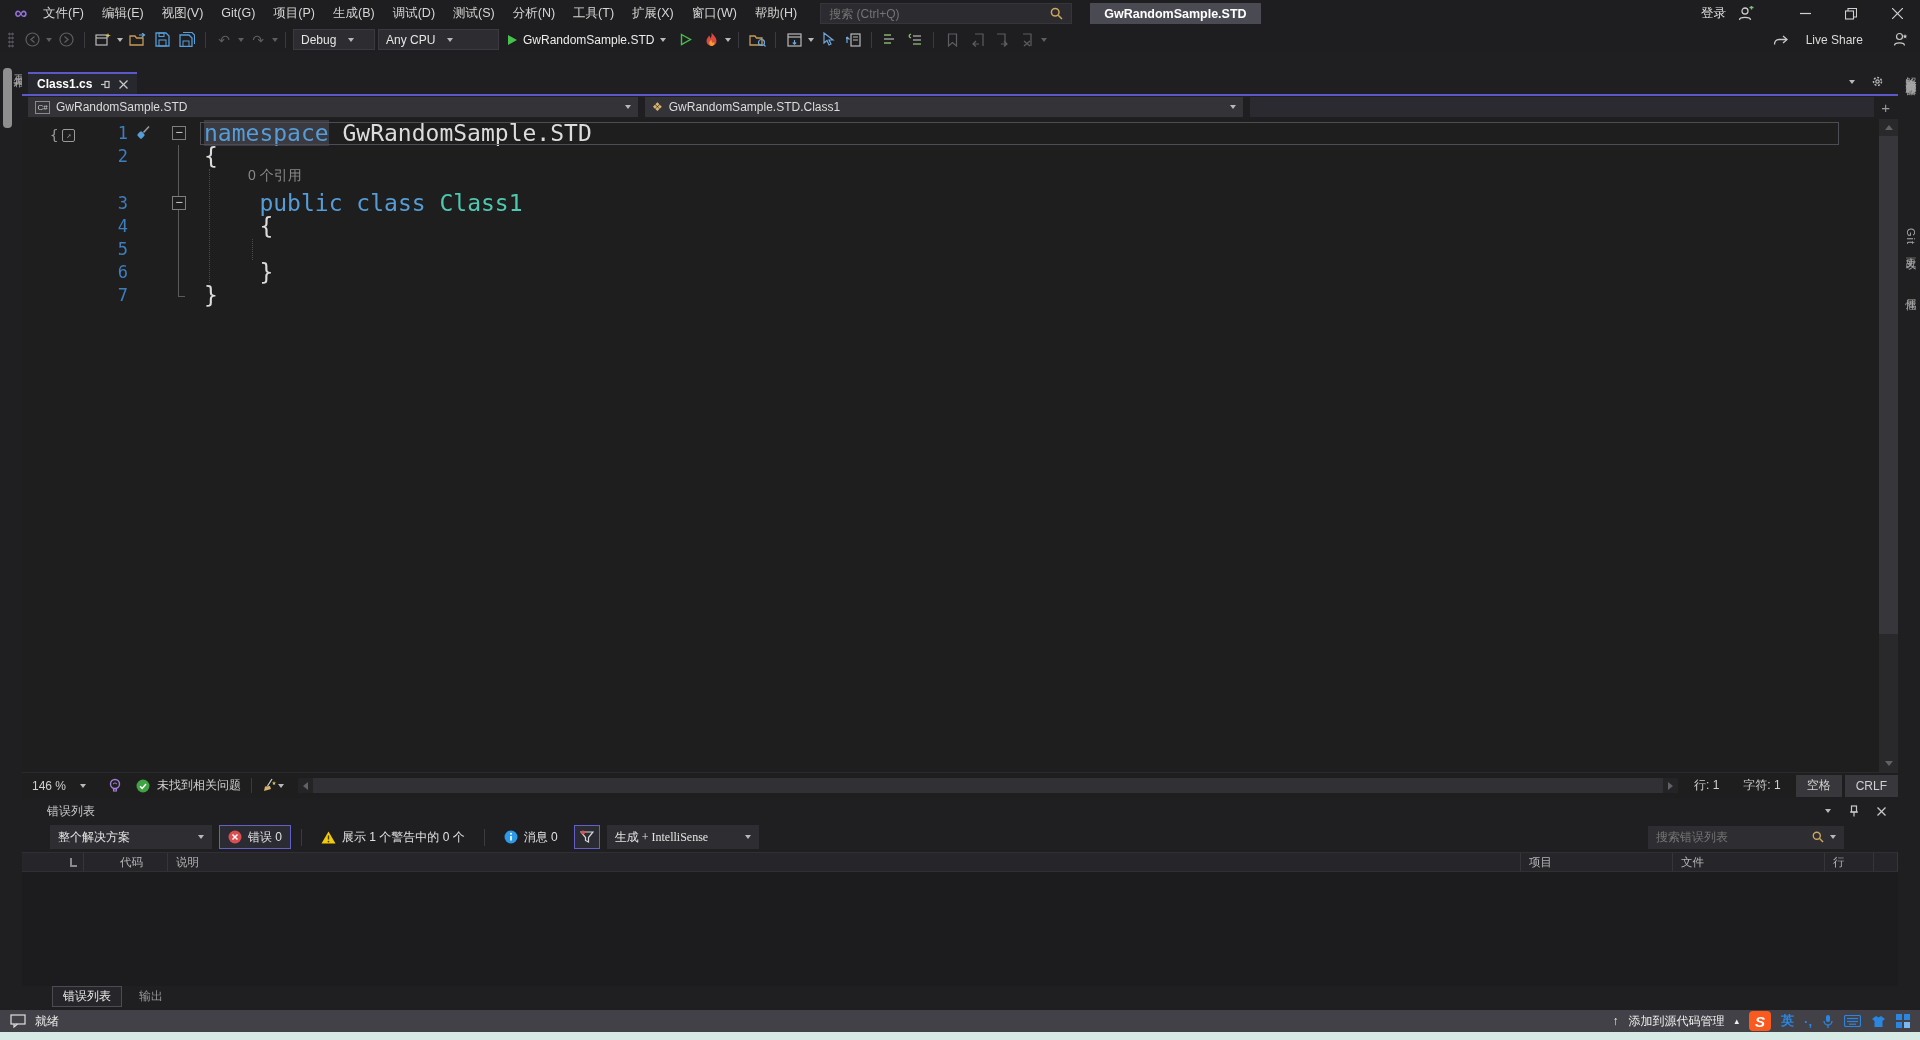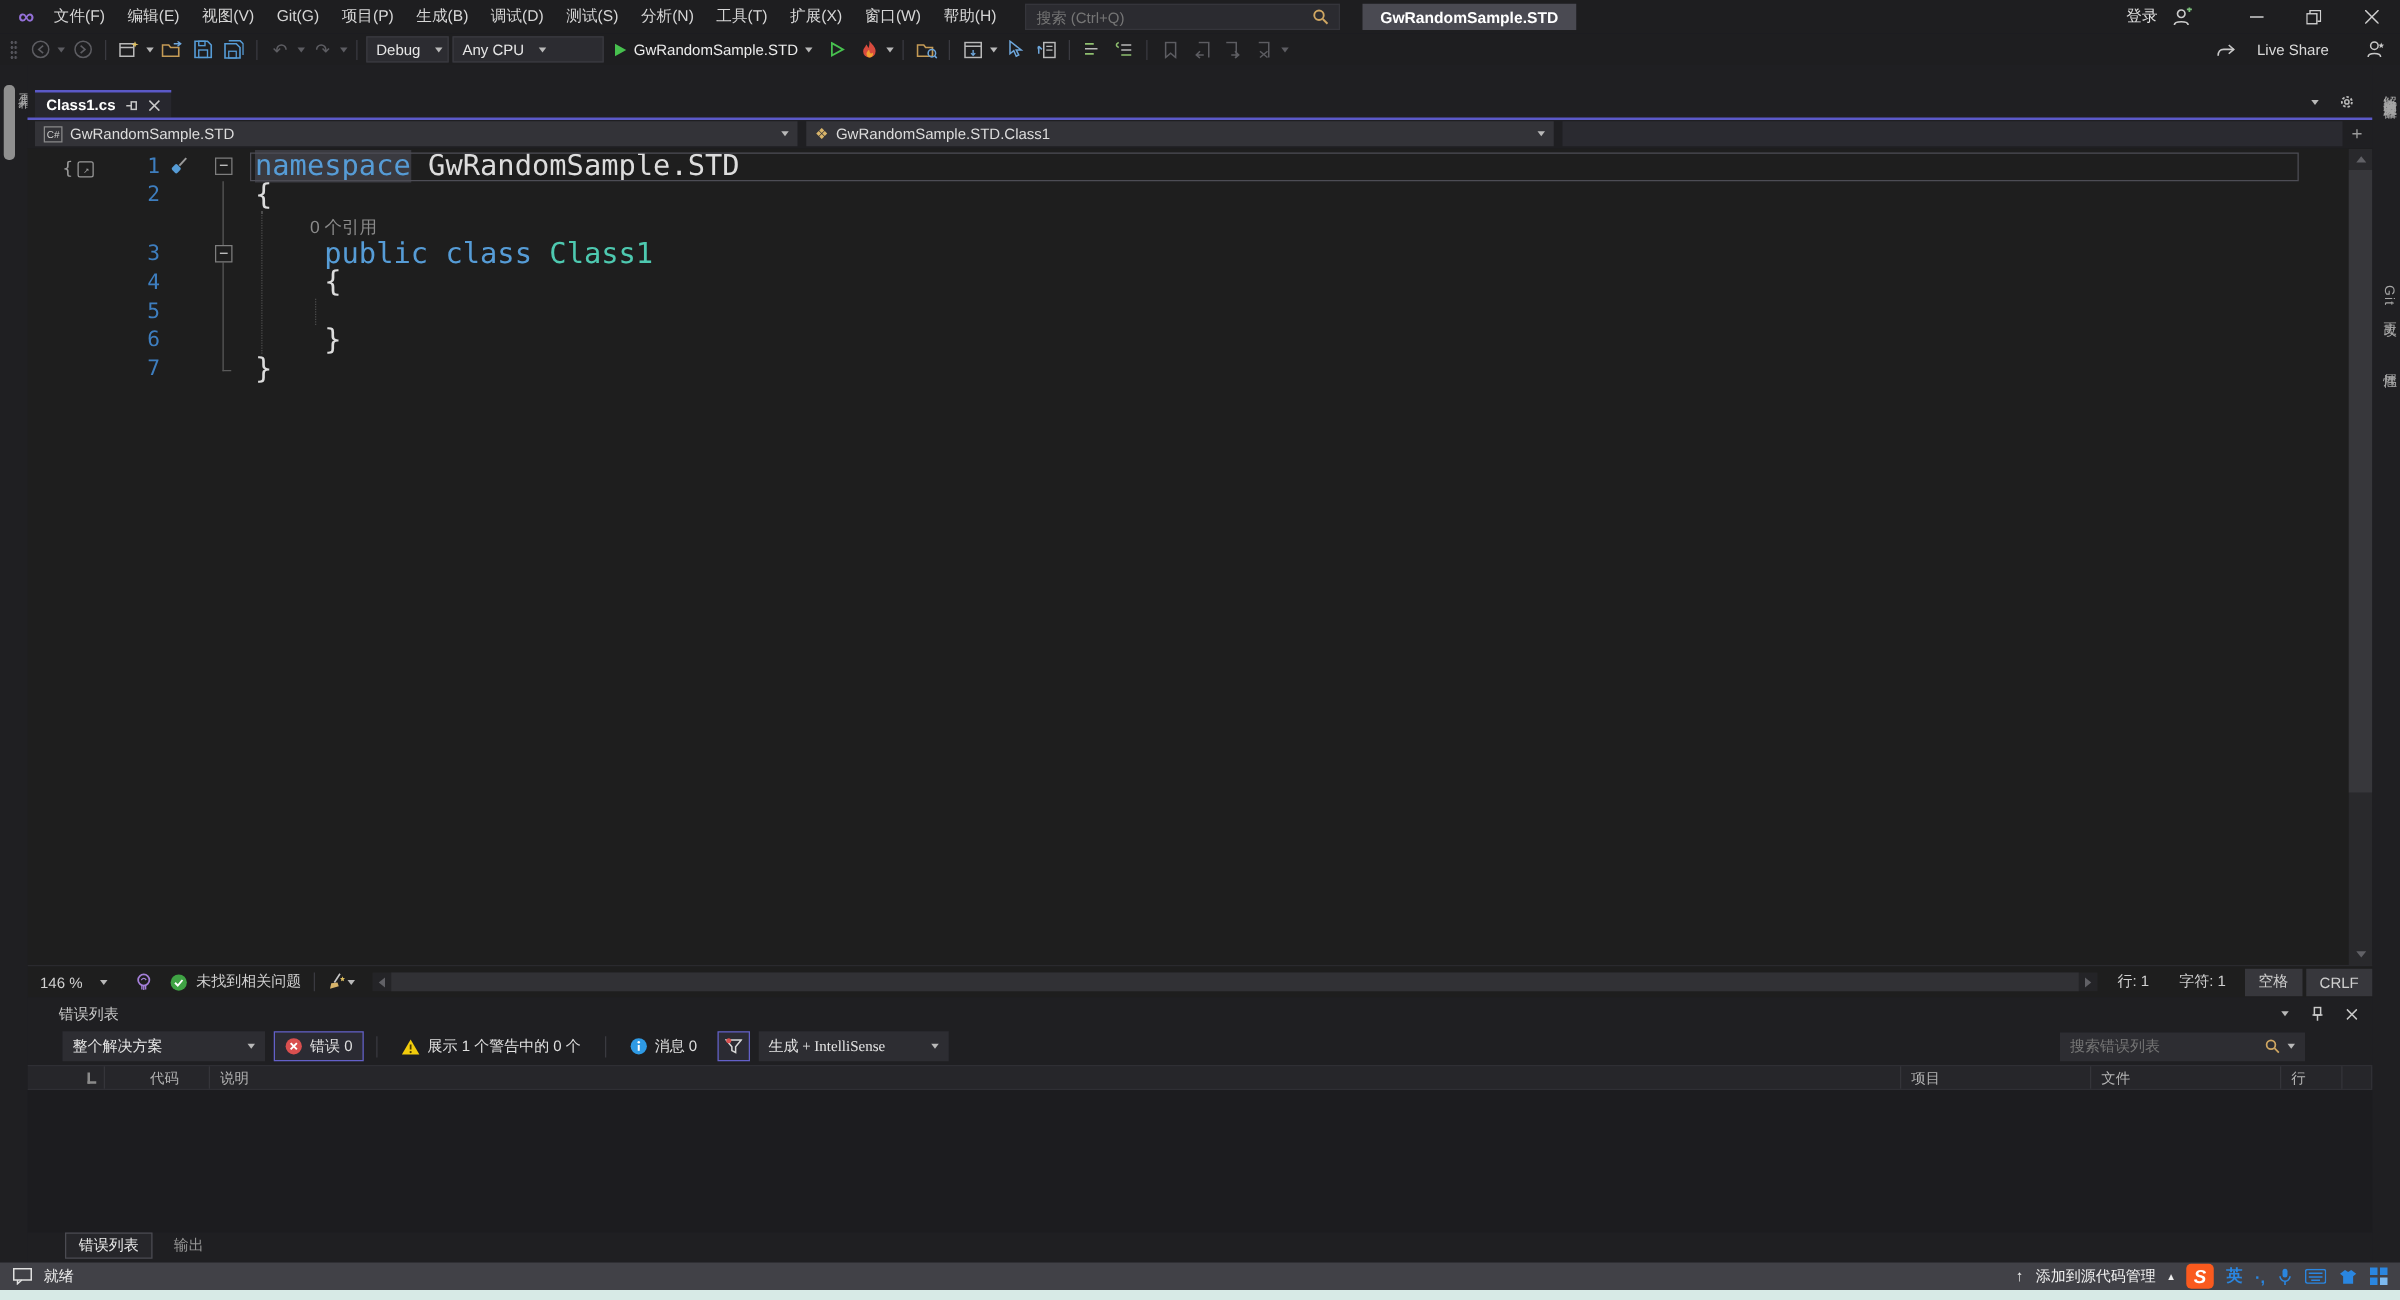--- a/index.html
+++ b/index.html
@@ -65,21 +65,21 @@
             font-family:"DejaVu Sans Mono","Liberation Mono",monospace; }
   .lines { position:absolute; left:0; top:2px; right:19px; }
   .code-line { height:23px; display:flex; align-items:center; position:relative; }
   .ln { width:110px; flex:none; text-align:right; color:#3e7ebf; font-size:17px; padding-right:4px; }
   .fold-col { width:56px; flex:none; display:flex; justify-content:flex-end; padding-right:2px; }
   .fold-box { width:14px; height:14px; border:1px solid #7e7e7e; background:#1e1e1e; color:#c8c8c8;
               font-size:12px; line-height:11px; text-align:center; position:relative; z-index:3; }
   .code { white-space:pre; padding-left:16px; font-size:23px; color:#dcdcdc; }
   .tok-kw { color:#569cd6; } .tok-pl { color:#dcdcdc; } .tok-type { color:#4ec9b0; }
   .tok-hl { background:#3a3a40; }
-  .codelens-line { height:24px; display:flex; align-items:flex-end; }
+  .codelens-line { height:24px; display:flex; align-items:flex-start; }
   .codelens { padding-left:226px; color:#8a8a8a; font-size:14px; font-family:"Liberation Sans","DejaVu Sans",sans-serif; }
   .cur-line-box { position:absolute; left:178px; right:40px; top:1px; height:23px; border:1px solid #4d4d55; pointer-events:none; }
   .outline-line { position:absolute; left:156px; top:26px; width:7px; height:152px;
                   border-left:1px solid #5a5a5a; border-bottom:1px solid #5a5a5a; z-index:1; }
   .guide { position:absolute; border-left:1px dotted #4b4b4b; width:0; }
   .g1 { left:187px; top:50px; height:114px; } .g2 { left:230px; top:120px; height:21px; }
   .margin-deco { position:absolute; left:28px; top:6px; display:flex; gap:4px; align-items:center; color:#9a9a9a; font-size:14px; z-index:2; }
   .box-arrow { width:13px; height:13px; border:1px solid #9a9a9a; border-radius:2px; font-size:8px; line-height:11px; text-align:center; color:#9a9a9a; }
   .screwdriver { position:absolute; left:114px; top:3px; z-index:2; }
   .sbv { position:absolute; right:0; top:0; bottom:0; width:19px; background:#29292c; }
@@ -237,21 +237,21 @@
           <path d="M1 3 H10 L13 6 V14.5 H1 Z" fill="none" stroke="#569cd6" stroke-width="1.3"></path>
           <rect x="4" y="9" width="6" height="5.5" fill="none" stroke="#569cd6" stroke-width="1"></rect>
         </svg>
     </span>
     <span class="tsep"></span>
     <span class="tbtn dim-glyph">↶</span>
     <span class="caret dim"></span>
     <span class="tbtn dim-glyph">↷</span>
     <span class="caret dim"></span>
     <span class="tsep"></span>
-    <div class="combo" style="width:66px">
+    <div class="combo" style="width:82px">
       <span>Debug</span>
         <span class="caret"></span>
     </div>
     <div class="combo" style="width:121px">
       <span>Any CPU</span>
         <span class="caret"></span>
     </div>
     <div class="runbtn">
       <span class="tri-green"></span>
       <span>GwRandomSample.STD</span>

